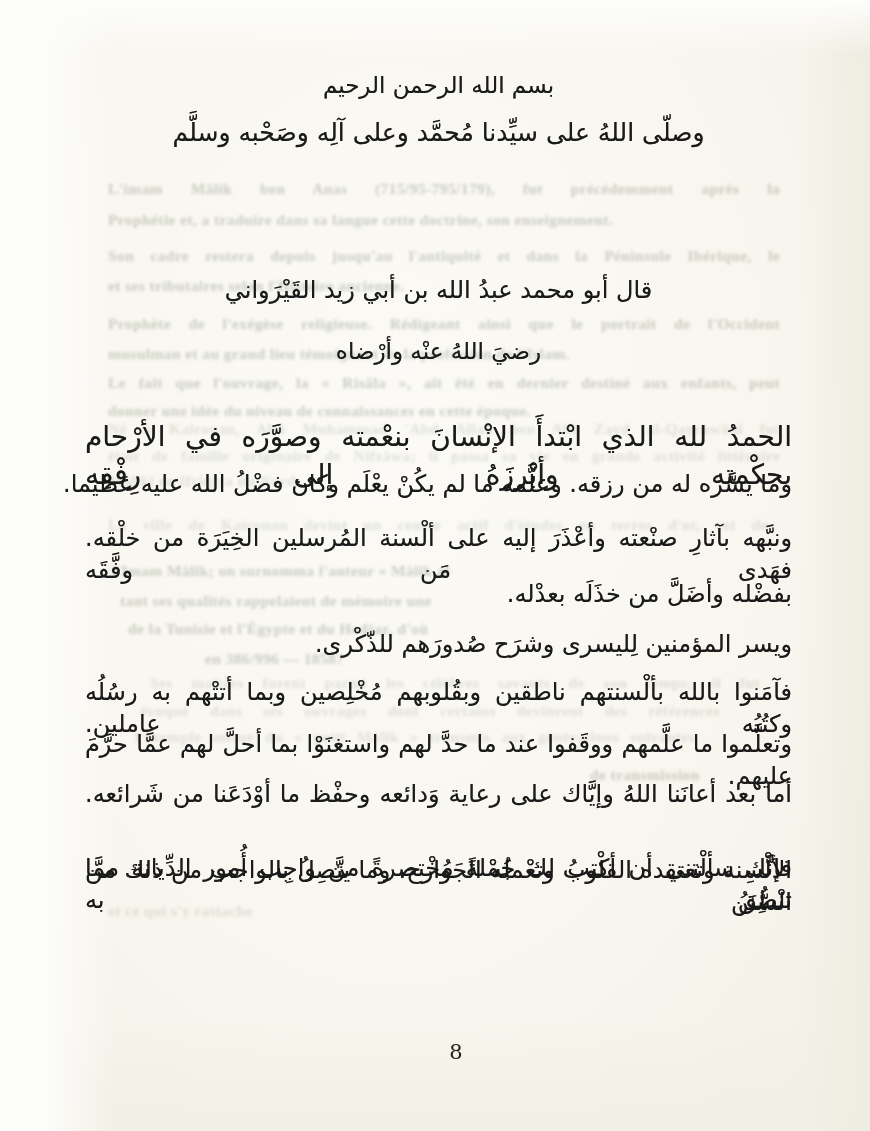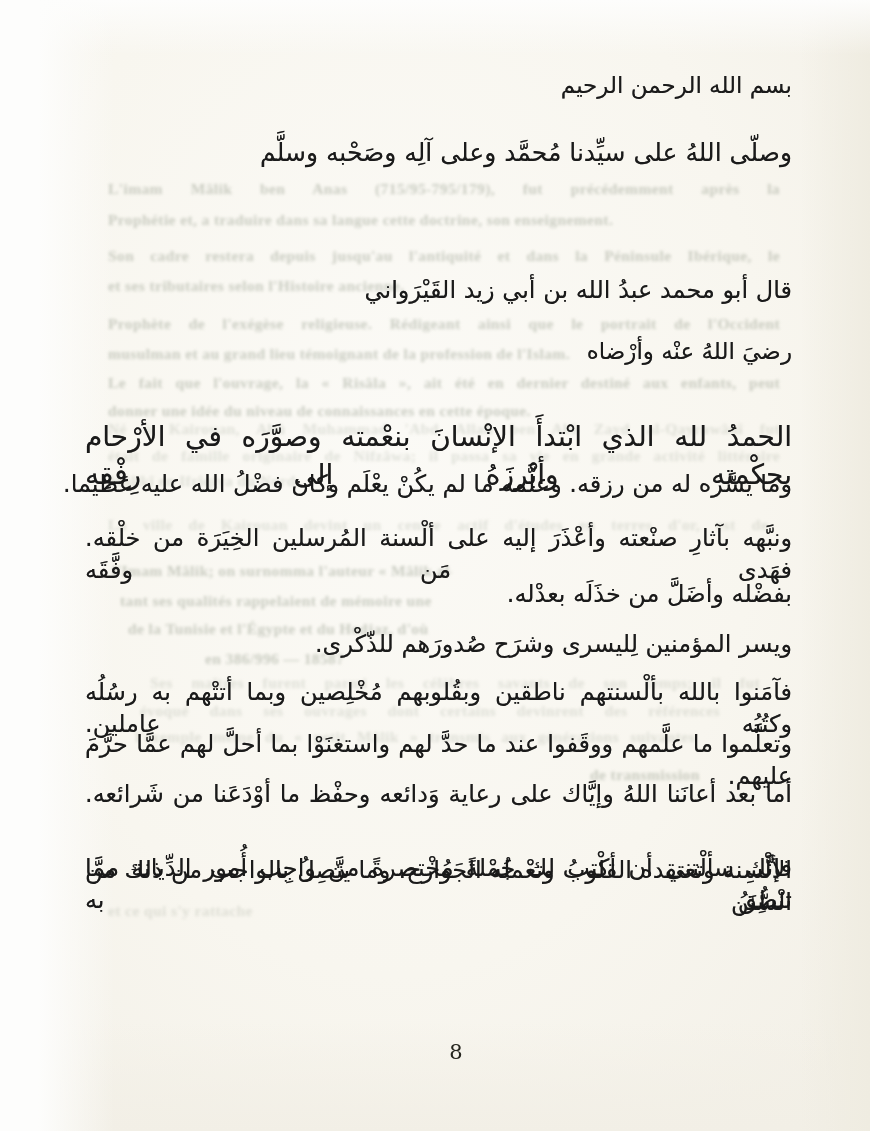--- a/index.html
+++ b/index.html
@@ -49,21 +49,21 @@
   }
   .ar-line {
     position: absolute;
     left: 0;
     right: 0;
     font-family: "DejaVu Sans", sans-serif;
     color: #1a1a1a;
     line-height: 1.35;
     text-shadow: 0 0 0.4px rgba(20,20,20,0.55);
   }
-  .ar-line.center  { }
+  .ar-line.center  { text-align: center; }
   .ar-line.right   { text-align: right; white-space: nowrap; }
   .ar-line.justify { text-align: justify; text-align-last: justify; }
 
   .page-num {
     position: absolute;
     top: 1040px;
     left: 120px;
     right: 78px;
     text-align: center;
     font-family: "DejaVu Serif", serif;
@@ -93,21 +93,21 @@
       <div class="bt-line" style="top: 620px; left: 128px; width: 310px;">de la Tunisie et l'Égypte et du Hedjaz, d'où</div>
       <div class="bt-line" style="top: 650px; left: 205px; width: 150px;">en 386/996 — 1858?</div>
       <div class="bt-line justify faint" style="top: 674px; left: 150px; width: 610px;">Ses maîtres furent parmi les célèbres savants de son temps; il fut</div>
       <div class="bt-line justify faint" style="top: 702px; left: 140px; width: 580px;">évoqué dans ses ouvrages dont certains devinrent des références</div>
       <div class="bt-line justify faint" style="top: 728px; left: 135px; width: 560px;">l'exemple même du « petit Mâlik » transmis aux générations suivantes</div>
       <div class="bt-line" style="top: 766px; left: 590px; width: 180px;">de transmission</div>
       <div class="bt-line faint" style="top: 902px; left: 108px; width: 210px;">et ce qui s'y rattache</div>
     </div>
   <div class="text-layer">
       <div class="ar-line center" style="top: 70px; font-size: 23px;">بسم الله الرحمن الرحيم</div>
-      <div class="ar-line center" style="top: 116px; font-size: 25px; margin-top: 20px;">وصلّى اللهُ على سيِّدنا مُحمَّد وعلى آلِه وصَحْبه وسلَّم</div>
+      <div class="ar-line center" style="top: 116px; font-size: 25px;">وصلّى اللهُ على سيِّدنا مُحمَّد وعلى آلِه وصَحْبه وسلَّم</div>
       <div class="ar-line center" style="top: 274px; font-size: 24px;">قال أبو محمد عبدُ الله بن أبي زيد القَيْرَواني</div>
       <div class="ar-line center" style="top: 328px; font-size: 23px; margin-top: 8px;">رضيَ اللهُ عنْه وأرْضاه</div>
       <div class="ar-line justify" style="top: 418px; font-size: 28px;">الحمدُ لله الذي ابْتدأَ الإنْسانَ بنعْمته وصوَّرَه في الأرْحام بحكْمته وأبْرزَهُ إلى رِفْقِه</div>
       <div class="ar-line right" style="top: 468px; font-size: 24px;">وما يسَّرَه له من رزقه. وعلَّمه ما لم يكُنْ يعْلَم وكان فضْلُ الله عليه عَظيما.</div>
       <div class="ar-line justify" style="top: 522px; font-size: 24px;">ونبَّهه بآثارِ صنْعته وأعْذَرَ إليه على ألْسنة المُرسلين الخِيَرَة من خلْقه. فهَدى مَن وفَّقَه</div>
       <div class="ar-line right" style="top: 578px; font-size: 24px;">بفضْله وأضَلَّ من خذَلَه بعدْله.</div>
       <div class="ar-line justify" style="top: 676px; font-size: 24px;">فآمَنوا بالله بألْسنتهم ناطقين وبقُلوبهم مُخْلِصين وبما أتتْهم به رسُلُه وكتُبُه عاملين.</div>
       <div class="ar-line right" style="top: 628px; font-size: 24px;">ويسر المؤمنين لِليسرى وشرَح صُدورَهم للذّكْرى.</div>
       <div class="ar-line justify" style="top: 728px; font-size: 24px;">وتعلَّموا ما علَّمهم ووقَفوا عند ما حدَّ لهم واستغنَوْا بما أحلَّ لهم عمَّا حرَّمَ عليهم.</div>
       <div class="ar-line justify" style="top: 778px; font-size: 24px;">أما بعد أعانَنا اللهُ وإيَّاك على رعاية وَدائعه وحفْظ ما أوْدَعَنا من شَرائعه.</div>

